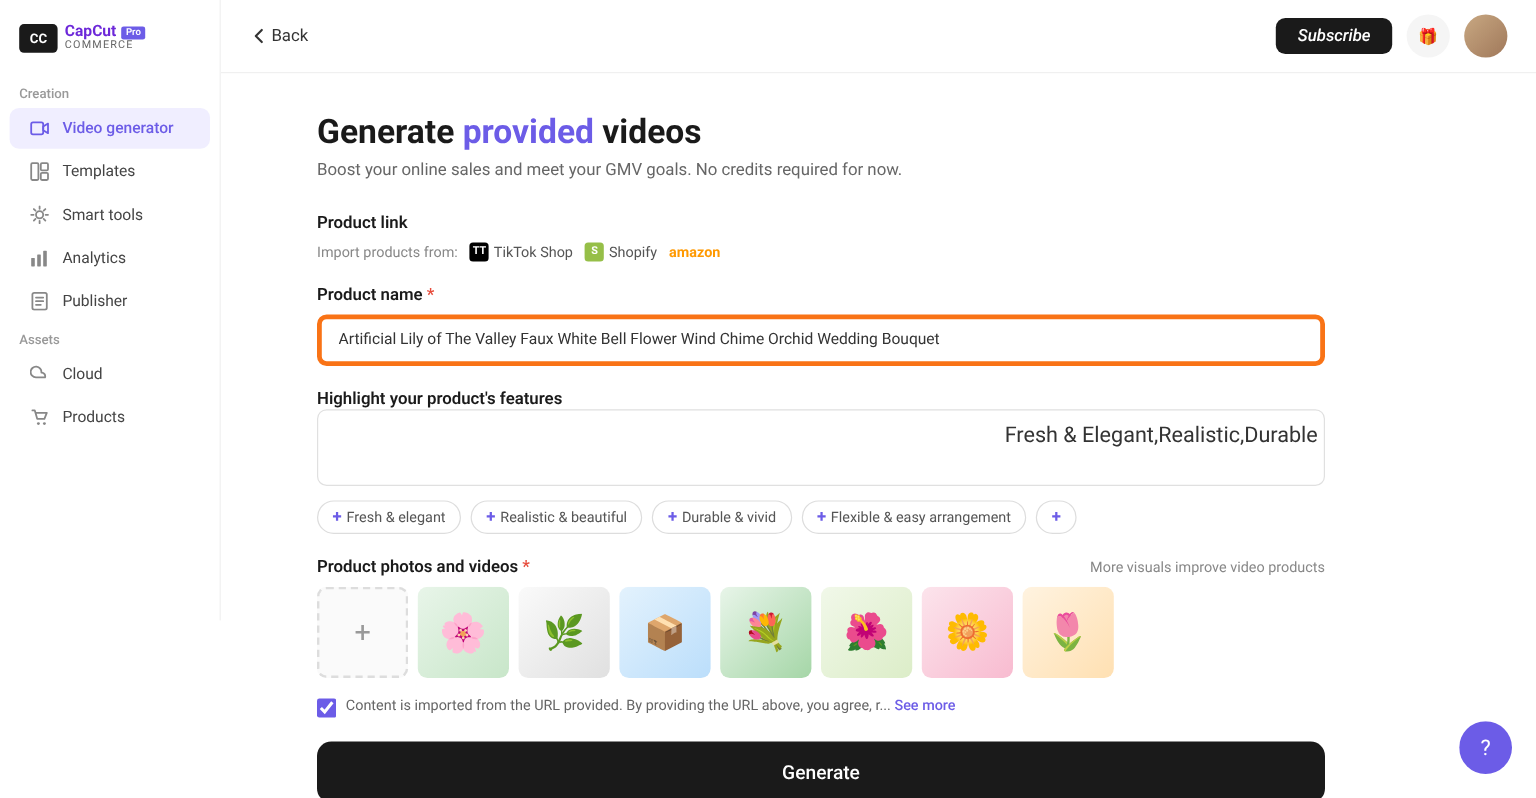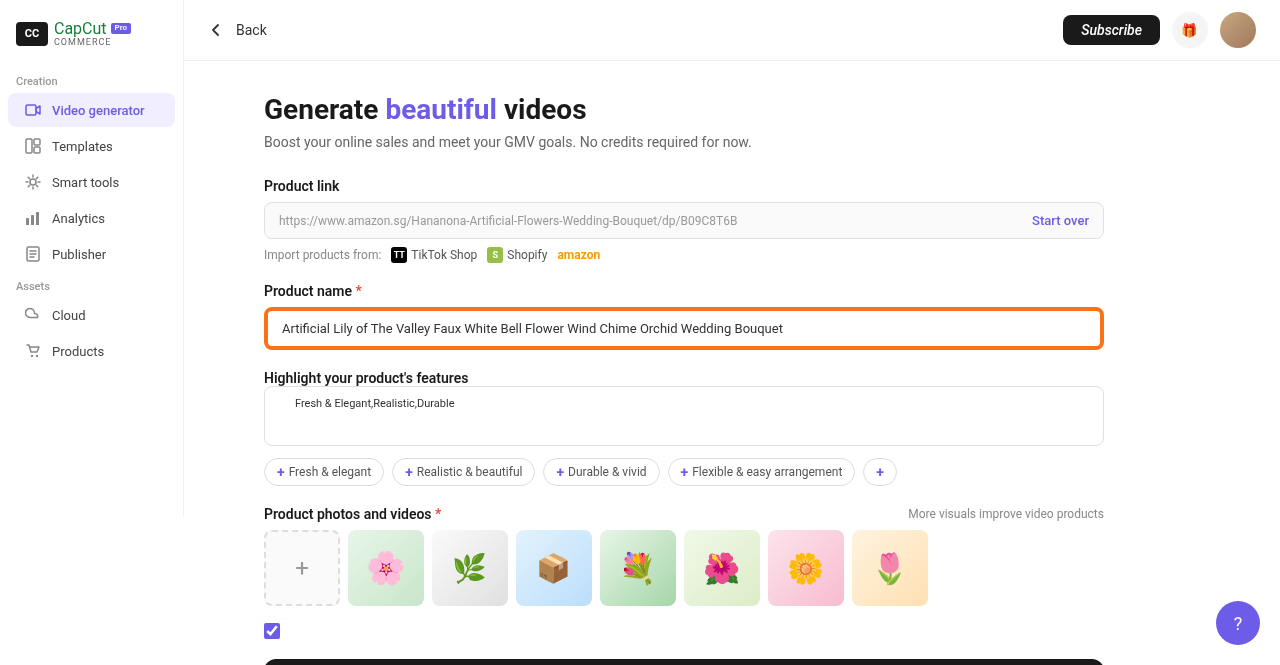--- a/index.html
+++ b/index.html
@@ -32,21 +32,21 @@
       justify-content: center;
       color: white;
       font-size: 11px;
       font-weight: 700;
     }
     .logo-text {
       display: flex;
       flex-direction: column;
       line-height: 1.1;
     }
-    .logo-main { font-weight: 400; font-size: 16px; color: #15803d; }
+    .logo-main { font-weight: 700; font-size: 13px; color: #6d28d9; }
     .logo-sub { font-size: 9px; color: #666; letter-spacing: 1px; text-transform: uppercase; }
     .logo-pro {
       background: #6c5ce7;
       color: white;
       font-size: 8px;
       padding: 1px 4px;
       border-radius: 2px;
       font-weight: 600;
     }
 
@@ -97,21 +97,21 @@
       padding: 12px 24px;
       border-bottom: 1px solid #f0f0f0;
       position: sticky;
       top: 0;
       background: #fff;
       z-index: 10;
     }
     .back-btn {
       display: flex;
       align-items: center;
-      gap: 12px;
+      gap: 2px;
       font-size: 14px;
       color: #333;
       cursor: pointer;
       background: none;
       border: none;
       font-family: inherit;
     }
     .topbar-right {
       display: flex;
       align-items: center;
@@ -229,27 +229,28 @@
       color: #333;
       margin-bottom: 20px;
       outline: none;
       font-family: inherit;
     }
 
     .features-textarea {
       width: 100%;
       border: 1px solid #e0e0e0;
       border-radius: 8px;
-      padding: 10px 30px;
-      font-size: 11px;
+      padding: 10px 5px;
+      font-size: 18px;
       color: #333;
       resize: none;
       min-height: 60px;
       outline: none;
       font-family: inherit;
+      text-align: right;
     }
 
     .feature-tags {
       display: flex;
       flex-wrap: wrap;
       gap: 8px;
       margin-top: 8px;
       margin-bottom: 20px;
     }
     .feature-tag {
@@ -471,30 +472,26 @@
       <button class="subscribe-btn">Subscribe</button>
       <button class="topbar-icon-btn">
         <span>🎁</span>
       </button>
       <div class="avatar"></div>
     </div>
   </div>
 
   <div class="content">
     <h1 class="page-title">
-      <span>Generate </span><span class="highlight">beautiful</span><span> videos</span>
+      <span>Generate </span><span class="highlight">provided</span><span> videos</span>
     </h1>
     <p class="page-subtitle">Boost your online sales and meet your GMV goals. No credits required for now.</p>
 
     
     <div class="section-label">Product link</div>
-    <div class="product-link-input">
-      <span class="link-text">https://www.amazon.sg/Hananona-Artificial-Flowers-Wedding-Bouquet/dp/B09C8T6B</span>
-      <span class="start-over-link">Start over</span>
-    </div>
     <div class="import-row">
       <span>Import products from:</span>
       <span class="import-platform">
         <span class="platform-icon tiktok-icon">TT</span>
         <span>TikTok Shop</span>
       </span>
       <span class="import-platform">
         <span class="platform-icon shopify-icon">S</span>
         <span>Shopify</span>
       </span>
@@ -566,20 +563,24 @@
         <span style="font-size:30px;">🌼</span>
       </div>
       <div class="photo-thumb flower-thumb-7">
         <span style="font-size:30px;">🌷</span>
       </div>
     </div>
 
     
     <div class="consent-row">
       <input type="checkbox" class="consent-checkbox" checked="" style="">
+      <span>
+        <span>Content is imported from the URL provided. By providing the URL above, you agree, r...</span>
+        <span class="see-more">See more</span>
+      </span>
     </div>
 
     
     <button class="generate-btn">Generate</button>
   </div>
 </div>
 
 <div class="help-btn">
   <span>?</span>
 </div>

